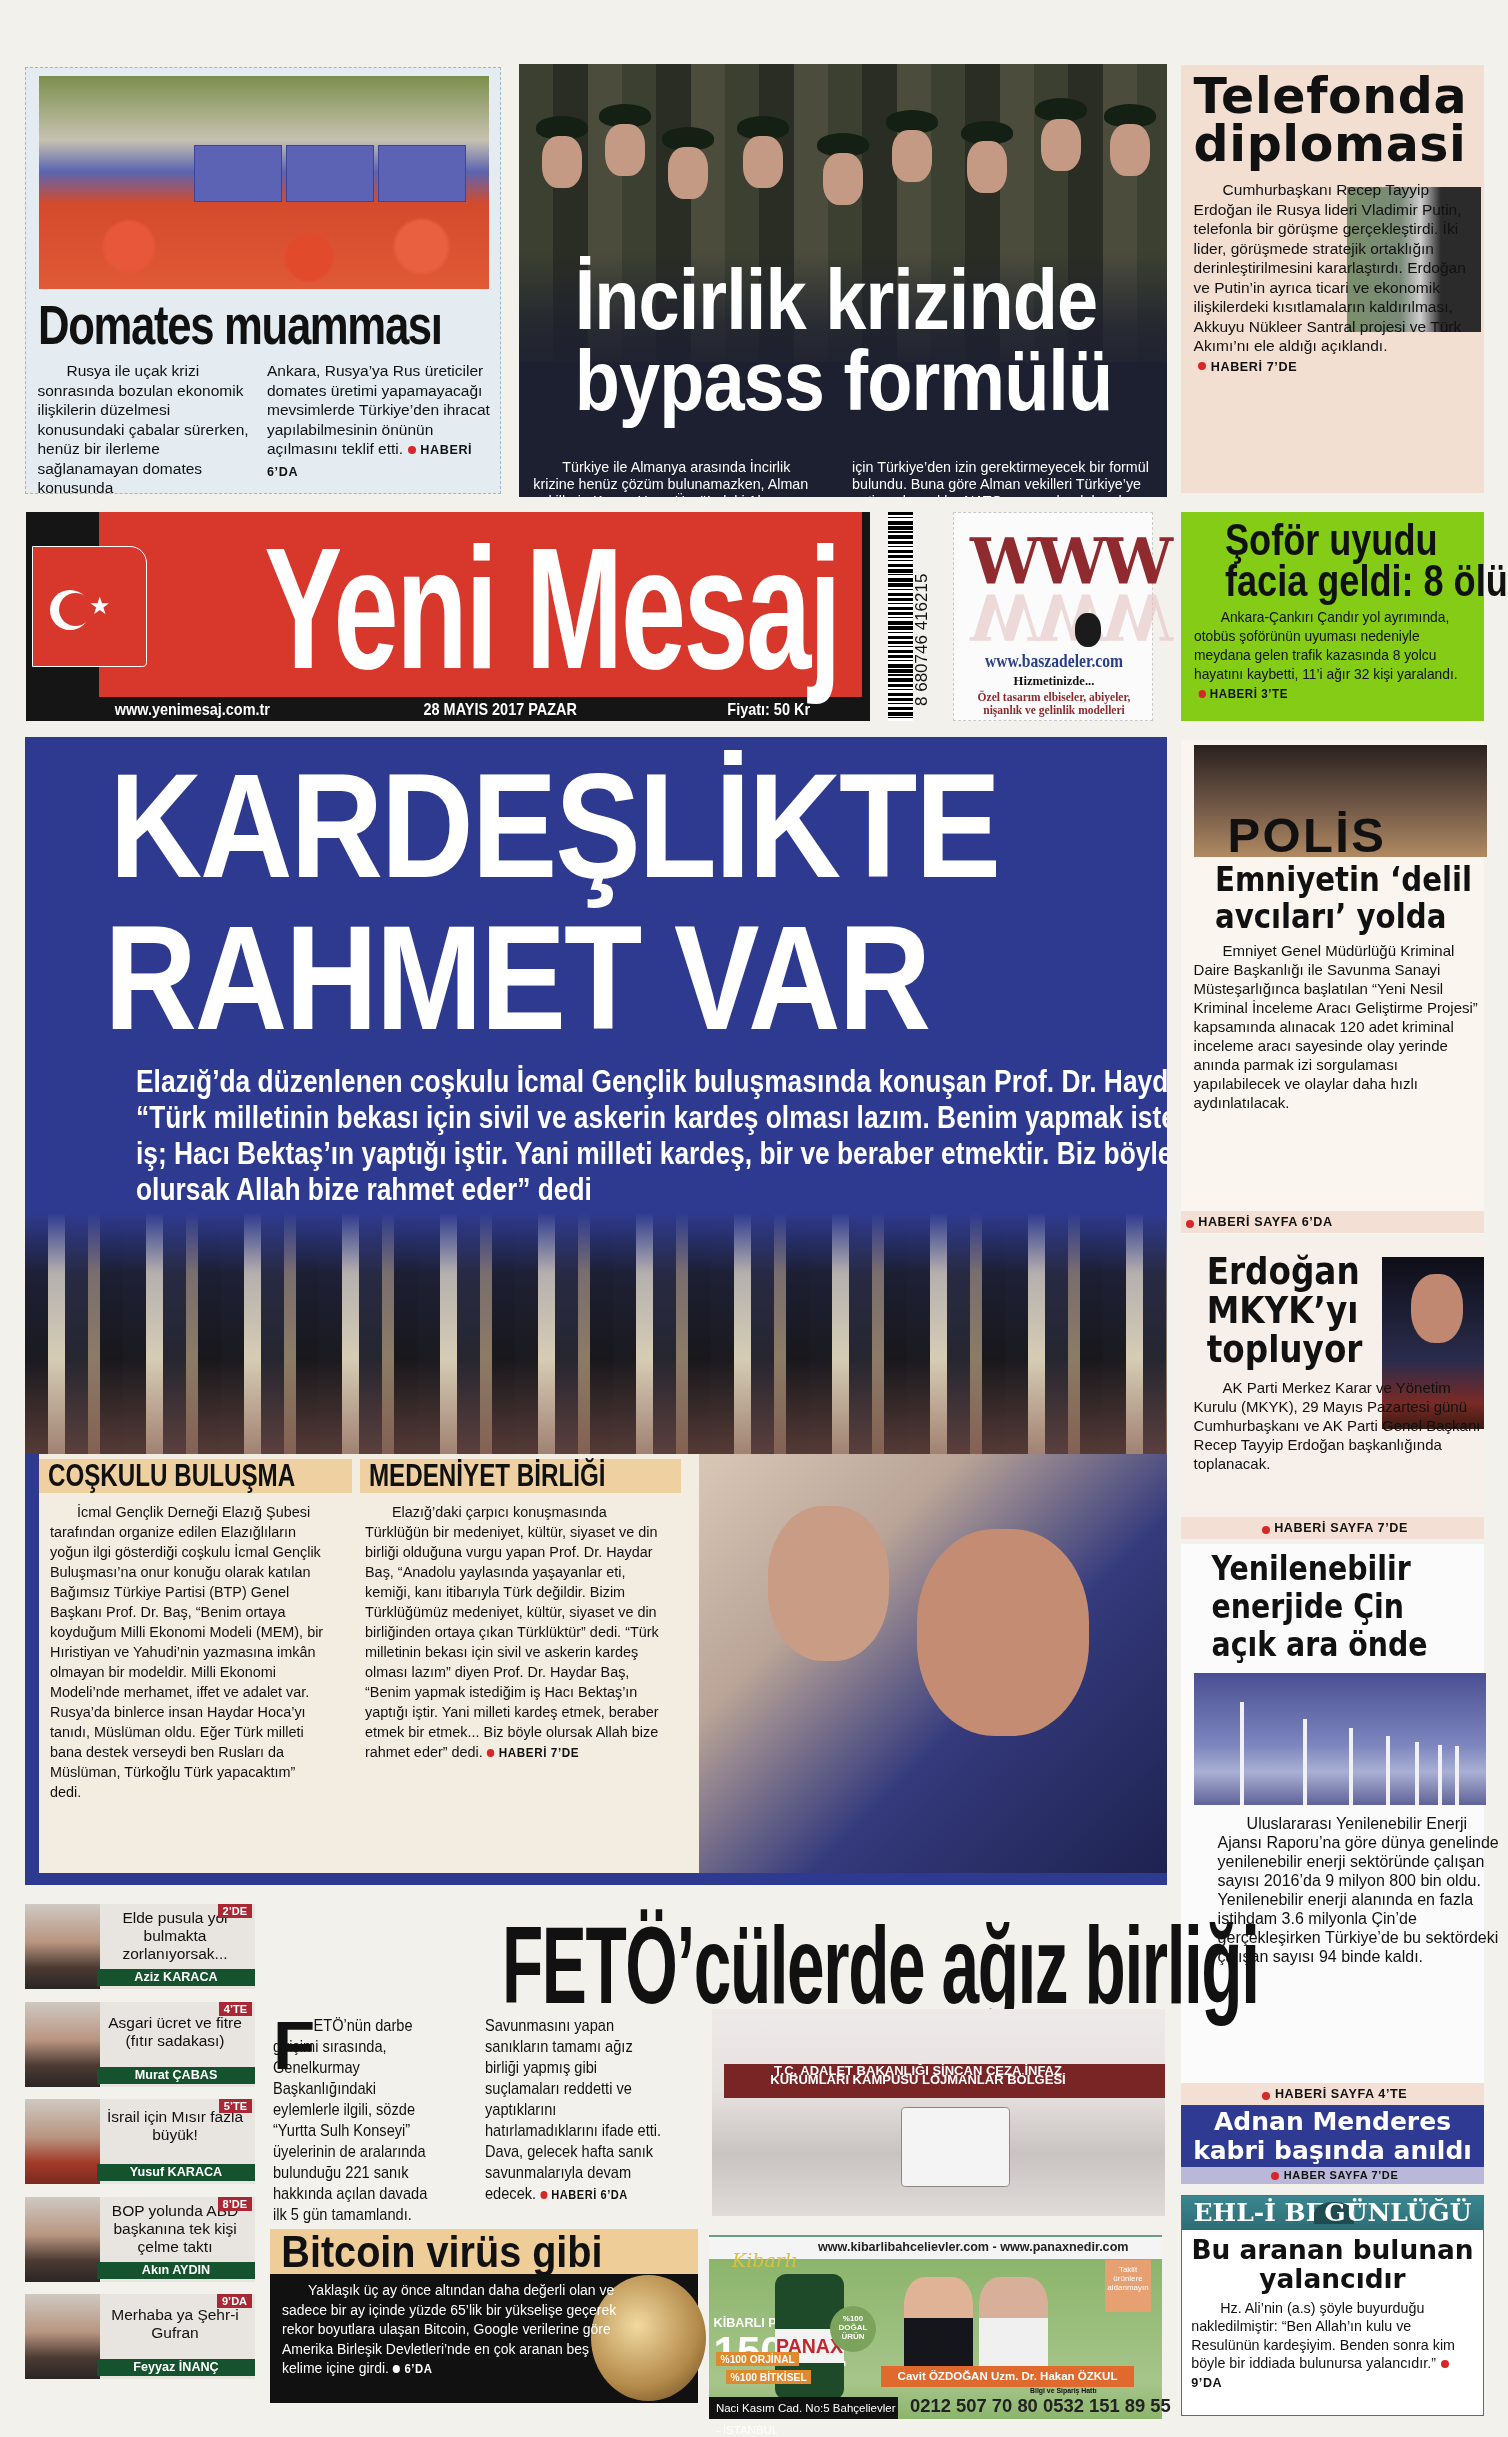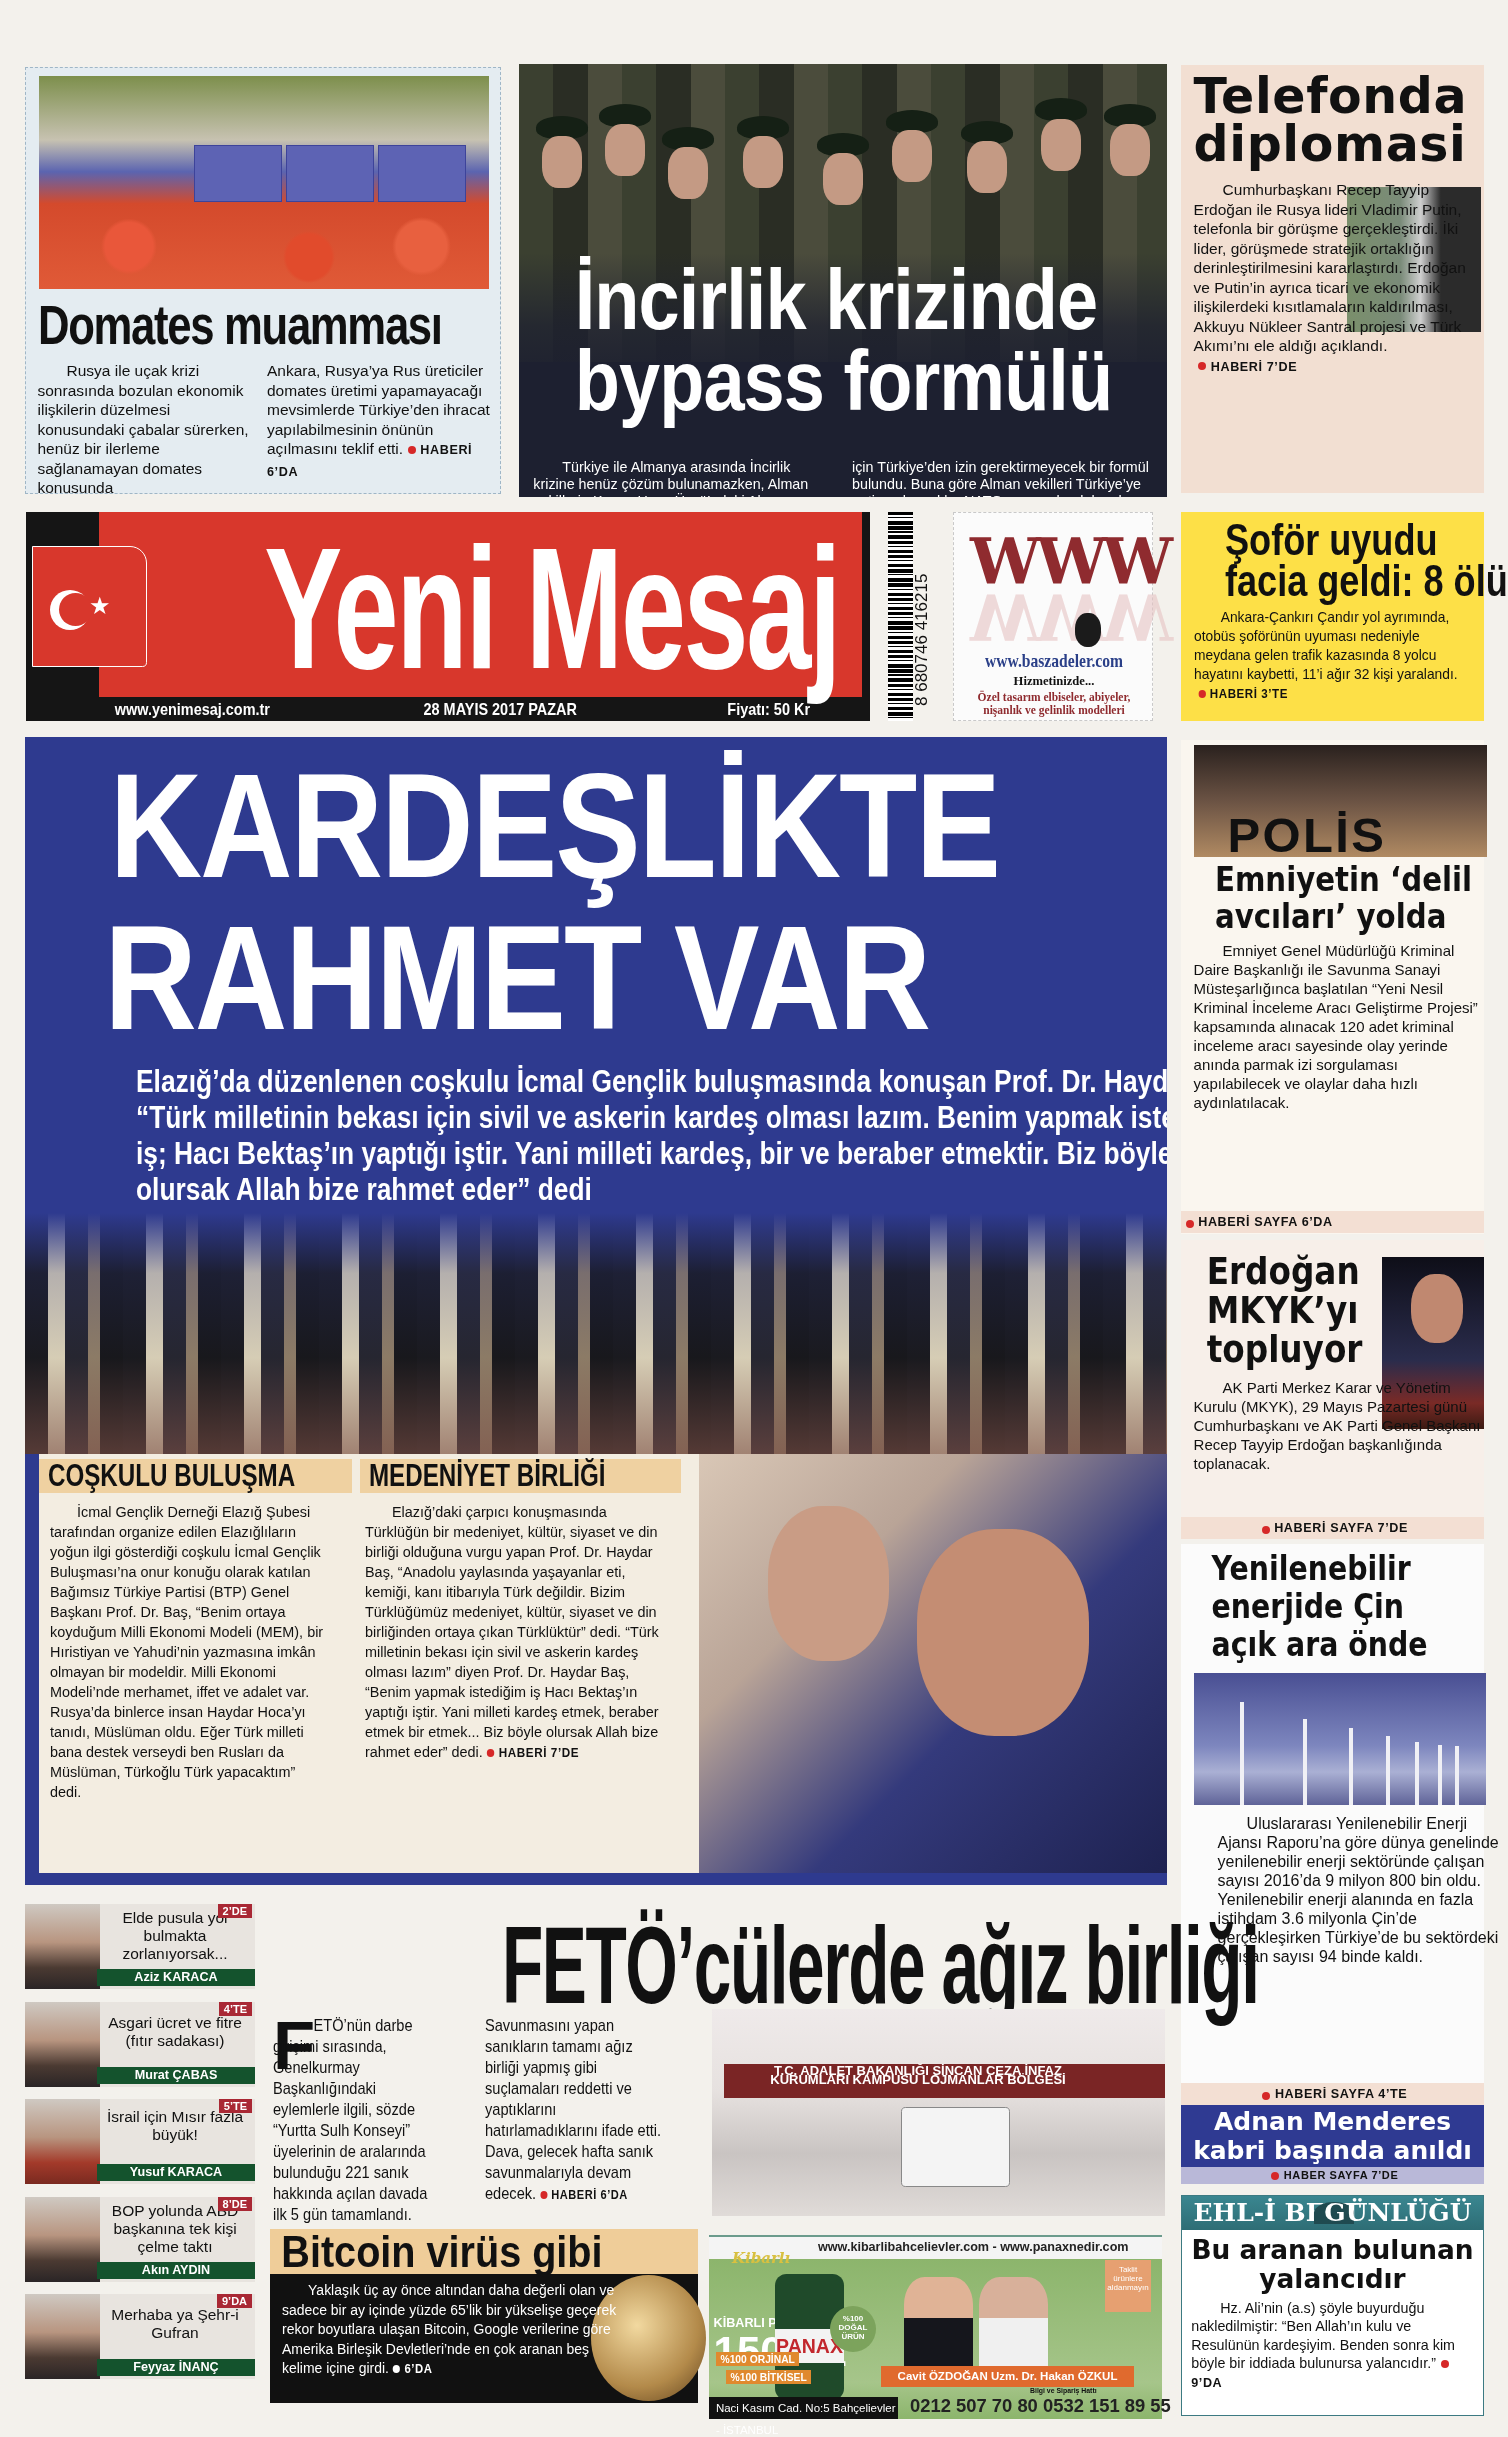--- a/index.html
+++ b/index.html
@@ -55,21 +55,21 @@
   #barcode-num{left:912px;top:706px;font-size:17px;transform:rotate(-90deg);transform-origin:left top;white-space:nowrap;}
 
   #www-ad{left:953px;top:512px;width:200px;height:209px;background:#fbfbfb;border:1.1px dashed #c9c9c9;}
   #www-big{left:16px;top:11.5px;font-size:63px;font-weight:bold;color:#8f2b2f;letter-spacing:-4.6px;font-family:"DejaVu Serif",serif;}
   #www-refl{left:16px;top:66px;font-size:63px;font-weight:bold;color:#e6c3c3;letter-spacing:-4.6px;font-family:"DejaVu Serif",serif;transform:scaleY(-1);opacity:.6;}
   #mouse{left:121px;top:100px;width:26.4px;height:34px;border-radius:45%;background:#1b1b1b;}
   #www-url{left:8px;top:137px;width:184px;text-align:center;font-size:19.5px;font-weight:bold;color:#2a3f88;font-family:"Liberation Serif",serif;transform:scaleX(.8);}
   #www-hiz{left:8px;top:161px;width:184px;text-align:center;font-size:12.6px;font-weight:bold;font-family:"Liberation Serif",serif;}
   #www-desc{left:8px;top:178px;width:184px;text-align:center;font-size:11.5px;font-weight:bold;color:#8f2b2f;font-family:"Liberation Serif",serif;line-height:12.6px;}
 
-  #sofor-box{left:1181px;top:512px;width:303px;height:209px;background:#fde047;}
+  #sofor-box{left:1181px;top:512px;width:303px;height:209px;background:#84cc16;}
   #sofor-title{left:12.6px;top:6.9px;font-size:44px;line-height:41px;font-weight:bold;transform:scaleX(.82);white-space:nowrap;}
   #sofor-body{left:12.6px;top:95px;width:287px;font-size:15px;line-height:19px;transform:scaleX(.92);transform-origin:left top;}
 
   
   #main{left:25px;top:737px;width:1142px;height:1148px;background:#2e3a8f;overflow:hidden;}
   #main-title1{left:11.5px;top:17px;color:#fff;font-size:149px;line-height:143px;font-weight:bold;letter-spacing:-2.3px;transform:scaleX(0.86);white-space:nowrap;}
   #main-title2{left:11.5px;top:169px;color:#fff;font-size:149px;line-height:143px;font-weight:bold;letter-spacing:-2.3px;transform:scaleX(0.86);white-space:nowrap;}
   #main-lead{left:11.5px;top:327px;width:1320px;color:#fff;font-size:31px;line-height:36px;font-weight:bold;transform:scaleX(0.85);}
   #crowd{left:0;top:476px;width:1142px;height:241px;background:
      repeating-linear-gradient(90deg,#1a1a1f 0 23px,#d6cdb5 23px 40px,#262630 40px 63px,#8c7b66 63px 75px,#18181c 75px 98px),
@@ -135,21 +135,21 @@
   #btc-box{left:270px;top:2229px;width:428px;height:184px;}
   #btc-head{left:0;top:0;width:428px;height:45px;background:#efcd99;}
   #btc-head span{display:block;font-size:44px;line-height:45px;font-weight:bold;padding-left:12.6px;transform:scaleX(.9);transform-origin:left top;white-space:nowrap;}
   #btc-body-bg{left:0;top:45px;width:428px;height:129px;background:#111;}
   #btc-coin{left:321px;top:46px;width:115px;height:126px;border-radius:50%;background:radial-gradient(circle at 40% 40%,#f2d9a0 0%,#b38a4a 60%,#5c3f1c 100%);}
   #btc-body{left:11.5px;top:51px;width:390px;color:#fff;font-size:15.5px;line-height:19.5px;transform:scaleX(.9);transform-origin:left top;}
 
   
   #panax-ad{left:709px;top:2235px;width:453px;height:184px;background:linear-gradient(180deg,#f4f4f4 0 22px,#8cb56c 22px,#a6c58a 80%,#8cb56c 100%);border-top:2.3px solid #6b9b8c;}
   #panax-urls{left:109px;top:3.4px;font-size:12.6px;font-weight:bold;color:#222;white-space:nowrap;}
-  #panax-logo{left:23px;top:11.5px;font-size:15px;font-style:italic;font-weight:bold;color:#d8c040;font-family:"DejaVu Serif",serif;}
+  #panax-logo{left:23px;top:11.5px;font-size:19px;font-style:italic;font-weight:normal;color:#d8c040;font-family:"DejaVu Serif",serif;}
   #panax-name{left:4.6px;top:79px;color:#fff;font-size:12.6px;font-weight:bold;}
   #panax-price{left:4.6px;top:92px;color:#fff;font-size:42px;font-weight:bold;line-height:46px;}
   #panax-bottle{left:66px;top:37px;width:69px;height:126px;background:#1f4a2a;border-radius:11.5px;}
   #panax-label{left:0;top:55px;width:69px;height:34px;background:#f3f3f3;color:#c2272d;font-size:19.5px;font-weight:bold;text-align:center;line-height:34px;}
   #panax-seal{left:121px;top:69px;width:46px;height:46px;border-radius:50%;background:#7ca35c;color:#fff;font-size:8px;text-align:center;padding-top:8px;box-sizing:border-box;font-weight:bold;}
   #panax-p1{left:195px;top:40px;width:69px;height:92px;background:linear-gradient(180deg,#e0b396 0 45%,#15161c 45%);border-radius:30% 30% 0 0;}
   #panax-p2{left:270px;top:40px;width:69px;height:92px;background:linear-gradient(180deg,#d8b09a 0 45%,#f0f0f0 45%);border-radius:30% 30% 0 0;}
   #panax-banner{left:172px;top:129px;width:253px;height:20.7px;background:#e06a2e;color:#fff;font-size:11.5px;font-weight:bold;line-height:20.7px;text-align:center;}
   #panax-tag{left:6.9px;top:115px;color:#fff;background:#e0892e;font-size:10.3px;font-weight:bold;padding:1.7px 4.6px;}
   #panax-tag2{left:17px;top:133px;color:#fff;background:#e0892e;font-size:10.3px;font-weight:bold;padding:1.7px 4.6px;}

